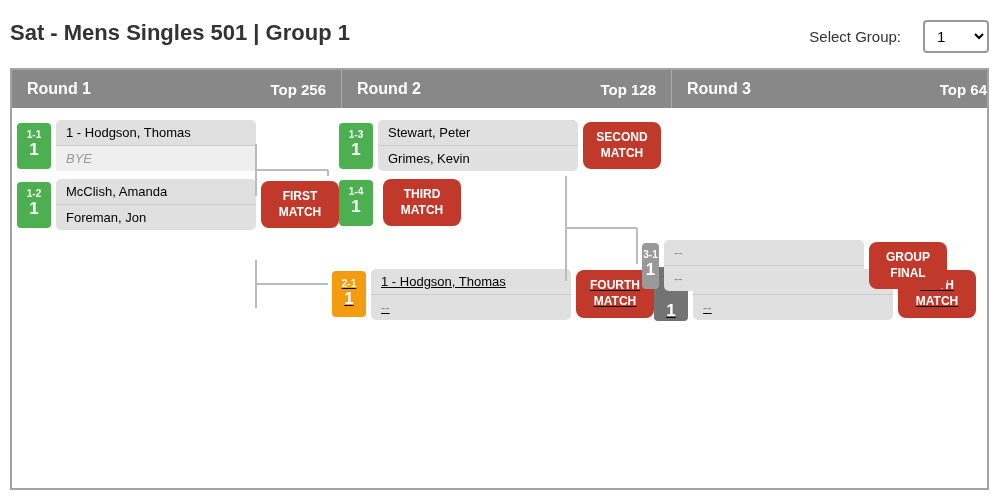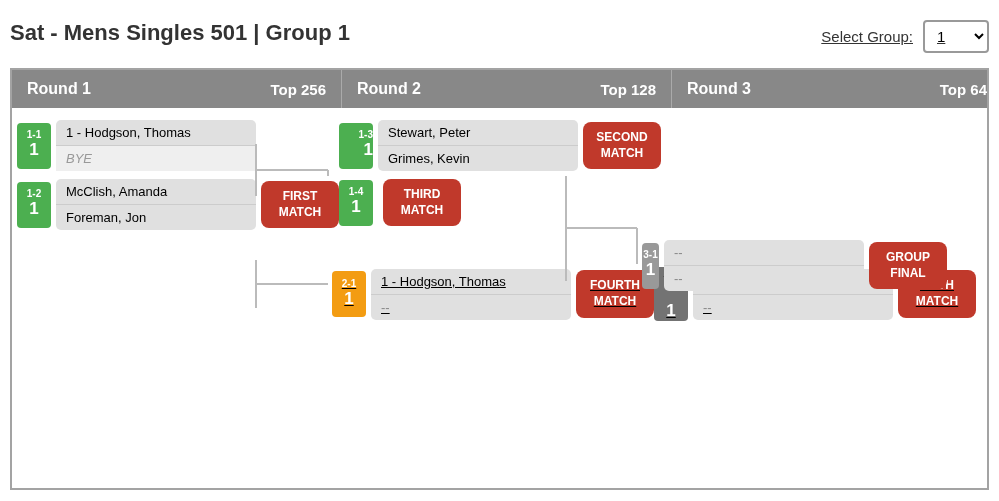--- a/index.html
+++ b/index.html
@@ -1,20 +1,20 @@
 <!DOCTYPE html>
 <html><head>
   <meta charset="utf-8">
   <style>
     * { box-sizing: border-box; margin: 0; padding: 0; }
     body { font-family: Arial, sans-serif; background: #fff; padding: 10px; width: 999px; }
 
     .header { display: flex; justify-content: space-between; align-items: flex-start; padding: 10px 0 15px 0; }
     .title { font-size: 22px; font-weight: bold; color: #333; }
-    .select-group { display: flex; align-items: center; gap: 10px; font-size: 15px; color: #333; text-decoration: underline; }
+    .select-group { display: flex; align-items: center; gap: 22px; font-size: 15px; color: #333; }
     .select-group select { font-size: 15px; padding: 5px 25px 5px 8px; border: 2px solid #999; border-radius: 4px; background: #fff; appearance: auto; }
 
     .bracket-container { border: 2px solid #a3a3a3; overflow: hidden; }
 
     .rounds-header { display: flex; background: #888; }
     .round-header { display: flex; align-items: center; justify-content: space-between; padding: 10px 15px; color: #fff; font-weight: bold; font-size: 15px; border-right: 1px solid #aaa; }
     .round-header:last-child { border-right: none; }
     .round-header .round-label { font-size: 16px; }
     .round-header .top-label { font-size: 15px; }
 
@@ -86,21 +86,21 @@
               <div class="players-wrapper">
                 <div class="player-cell">McClish, Amanda</div>
                 <div class="player-cell">Foreman, Jon</div>
               </div>
               <div class="act-btn">FIRST<br>MATCH</div>
             </div>
           </div>
           <div style="height: 12px;"></div>
           <div style="margin-bottom: 10px;">
             <div class="match-row">
-              <div class="sbadge" style="background: rgb(76, 175, 80); align-items: flex-end;">
+              <div class="sbadge" style="background: rgb(76, 175, 80);">
                 <span class="sid">1-3</span>
                 <span class="sc">1</span>
               </div>
               <div class="players-wrapper">
                 <div class="player-cell">Stewart, Peter</div>
                 <div class="player-cell">Grimes, Kevin</div>
               </div>
               <div class="act-btn">SECOND<br>MATCH</div>
             </div>
             <div class="match-row">

